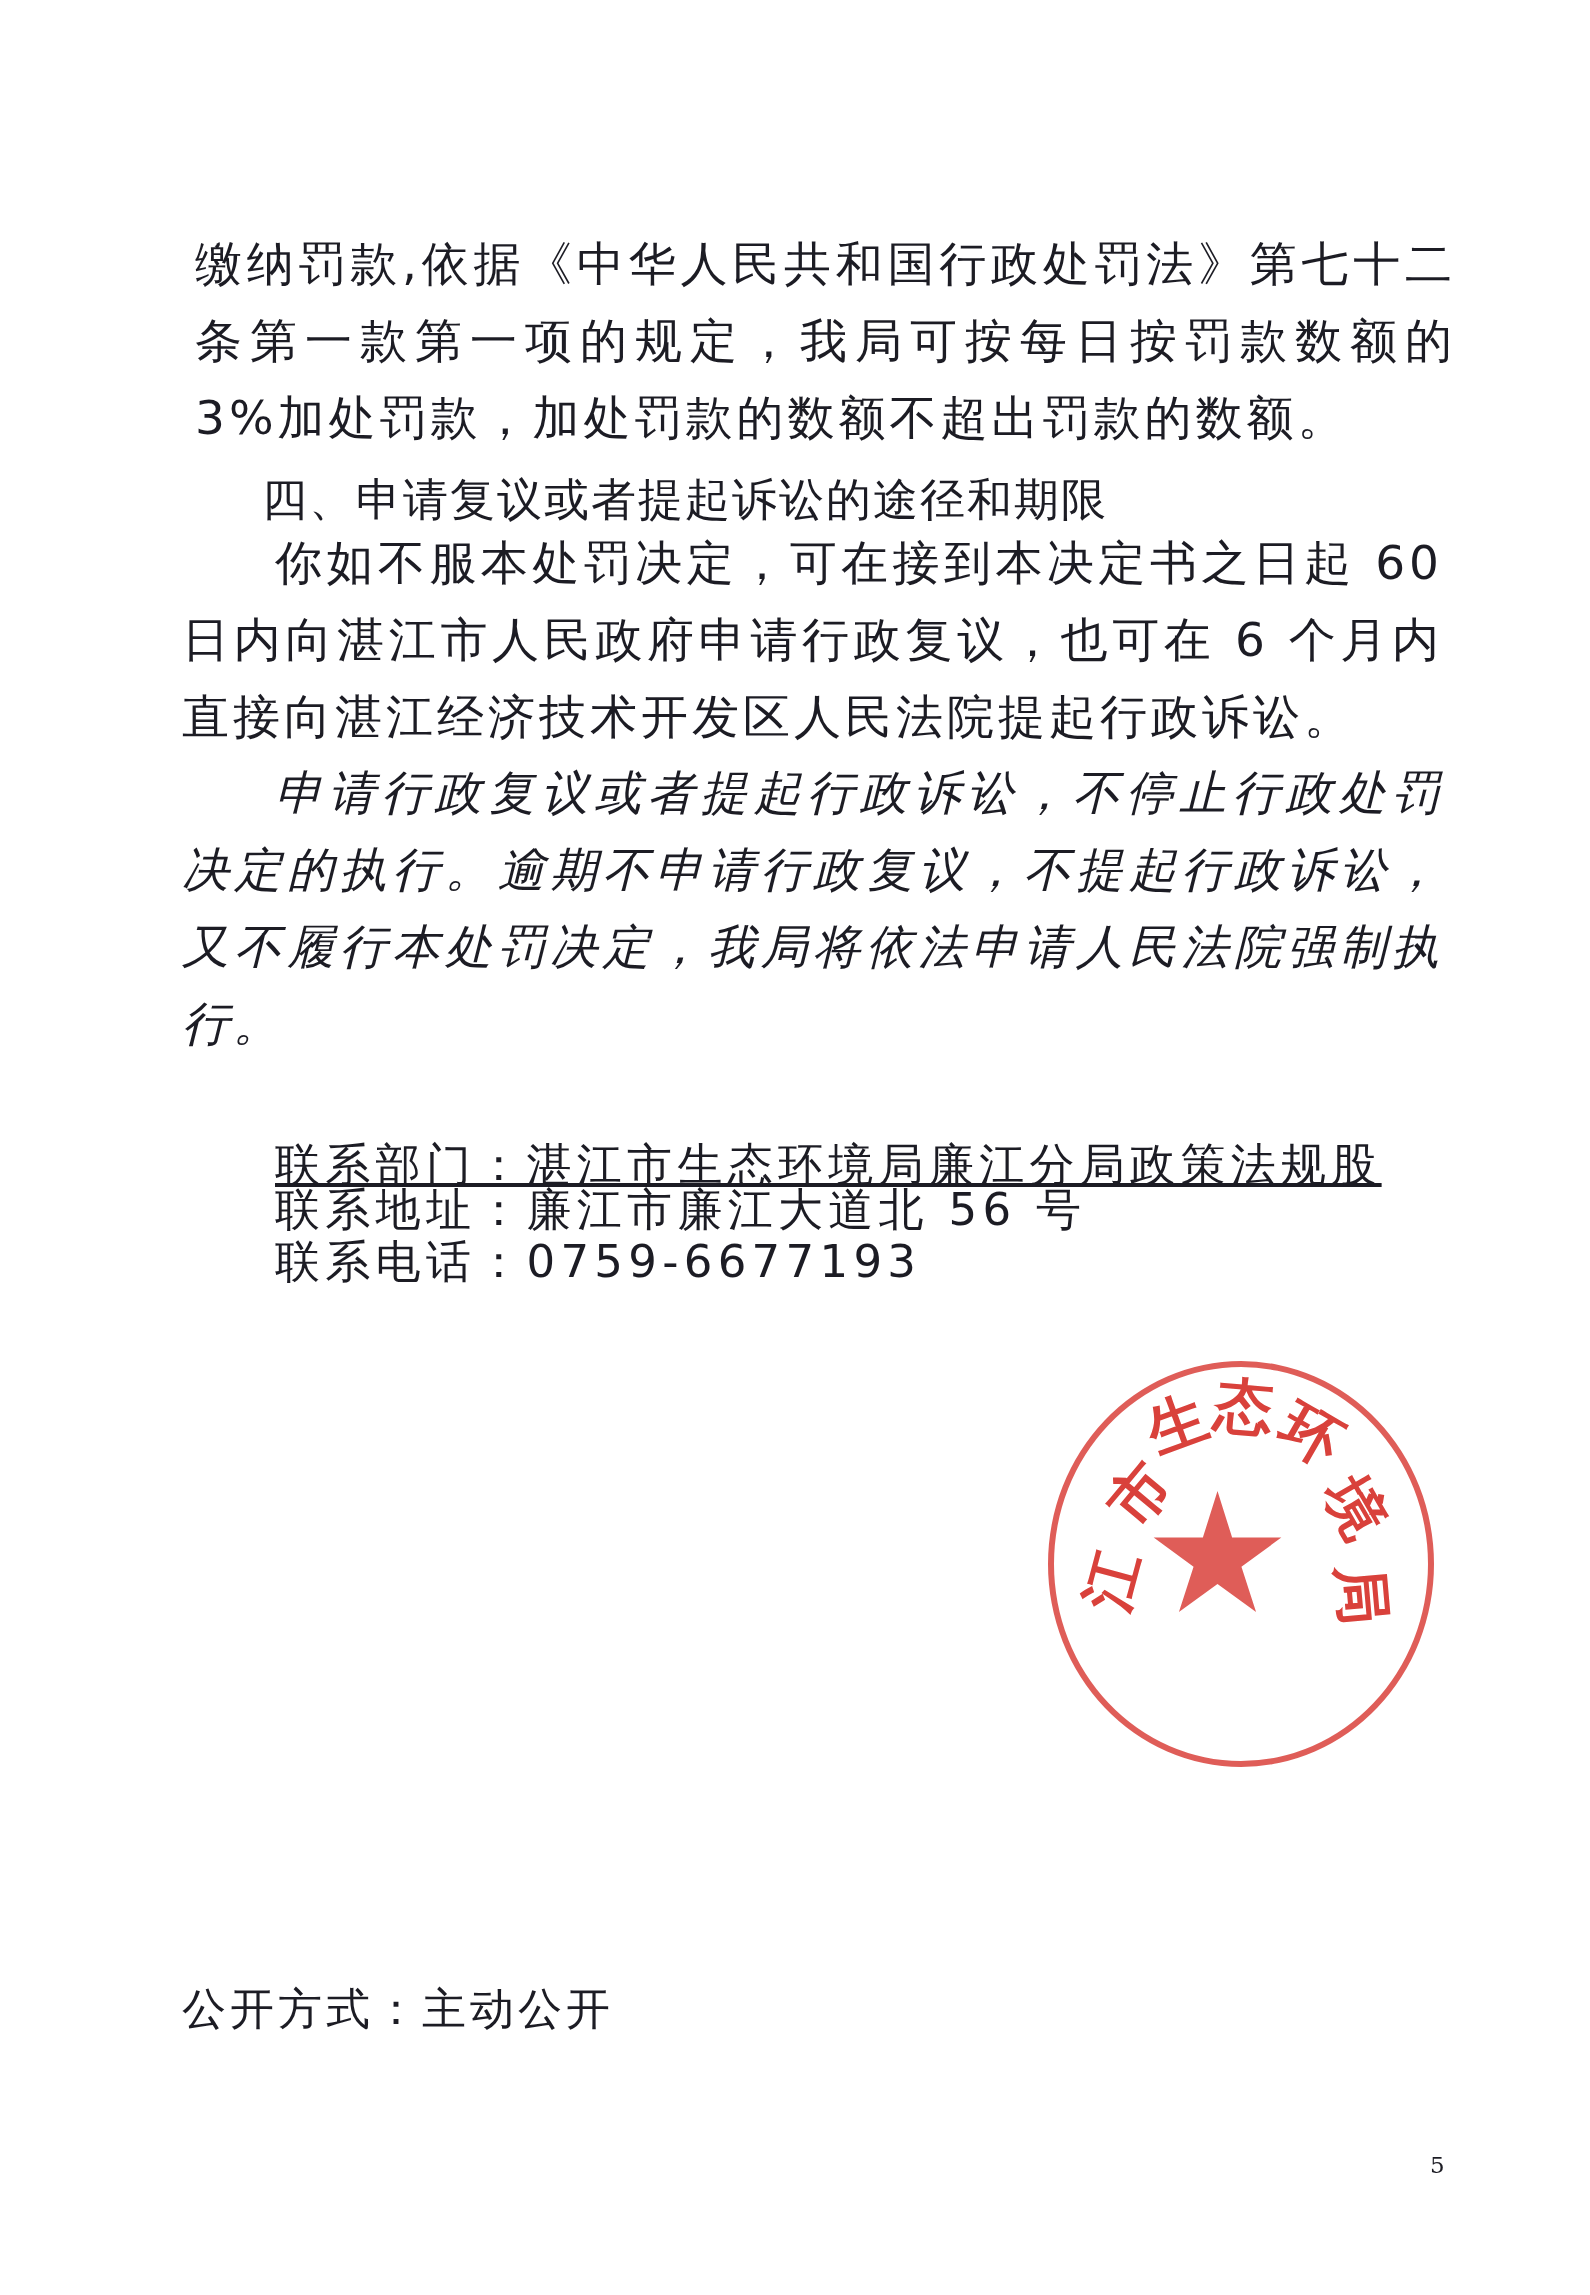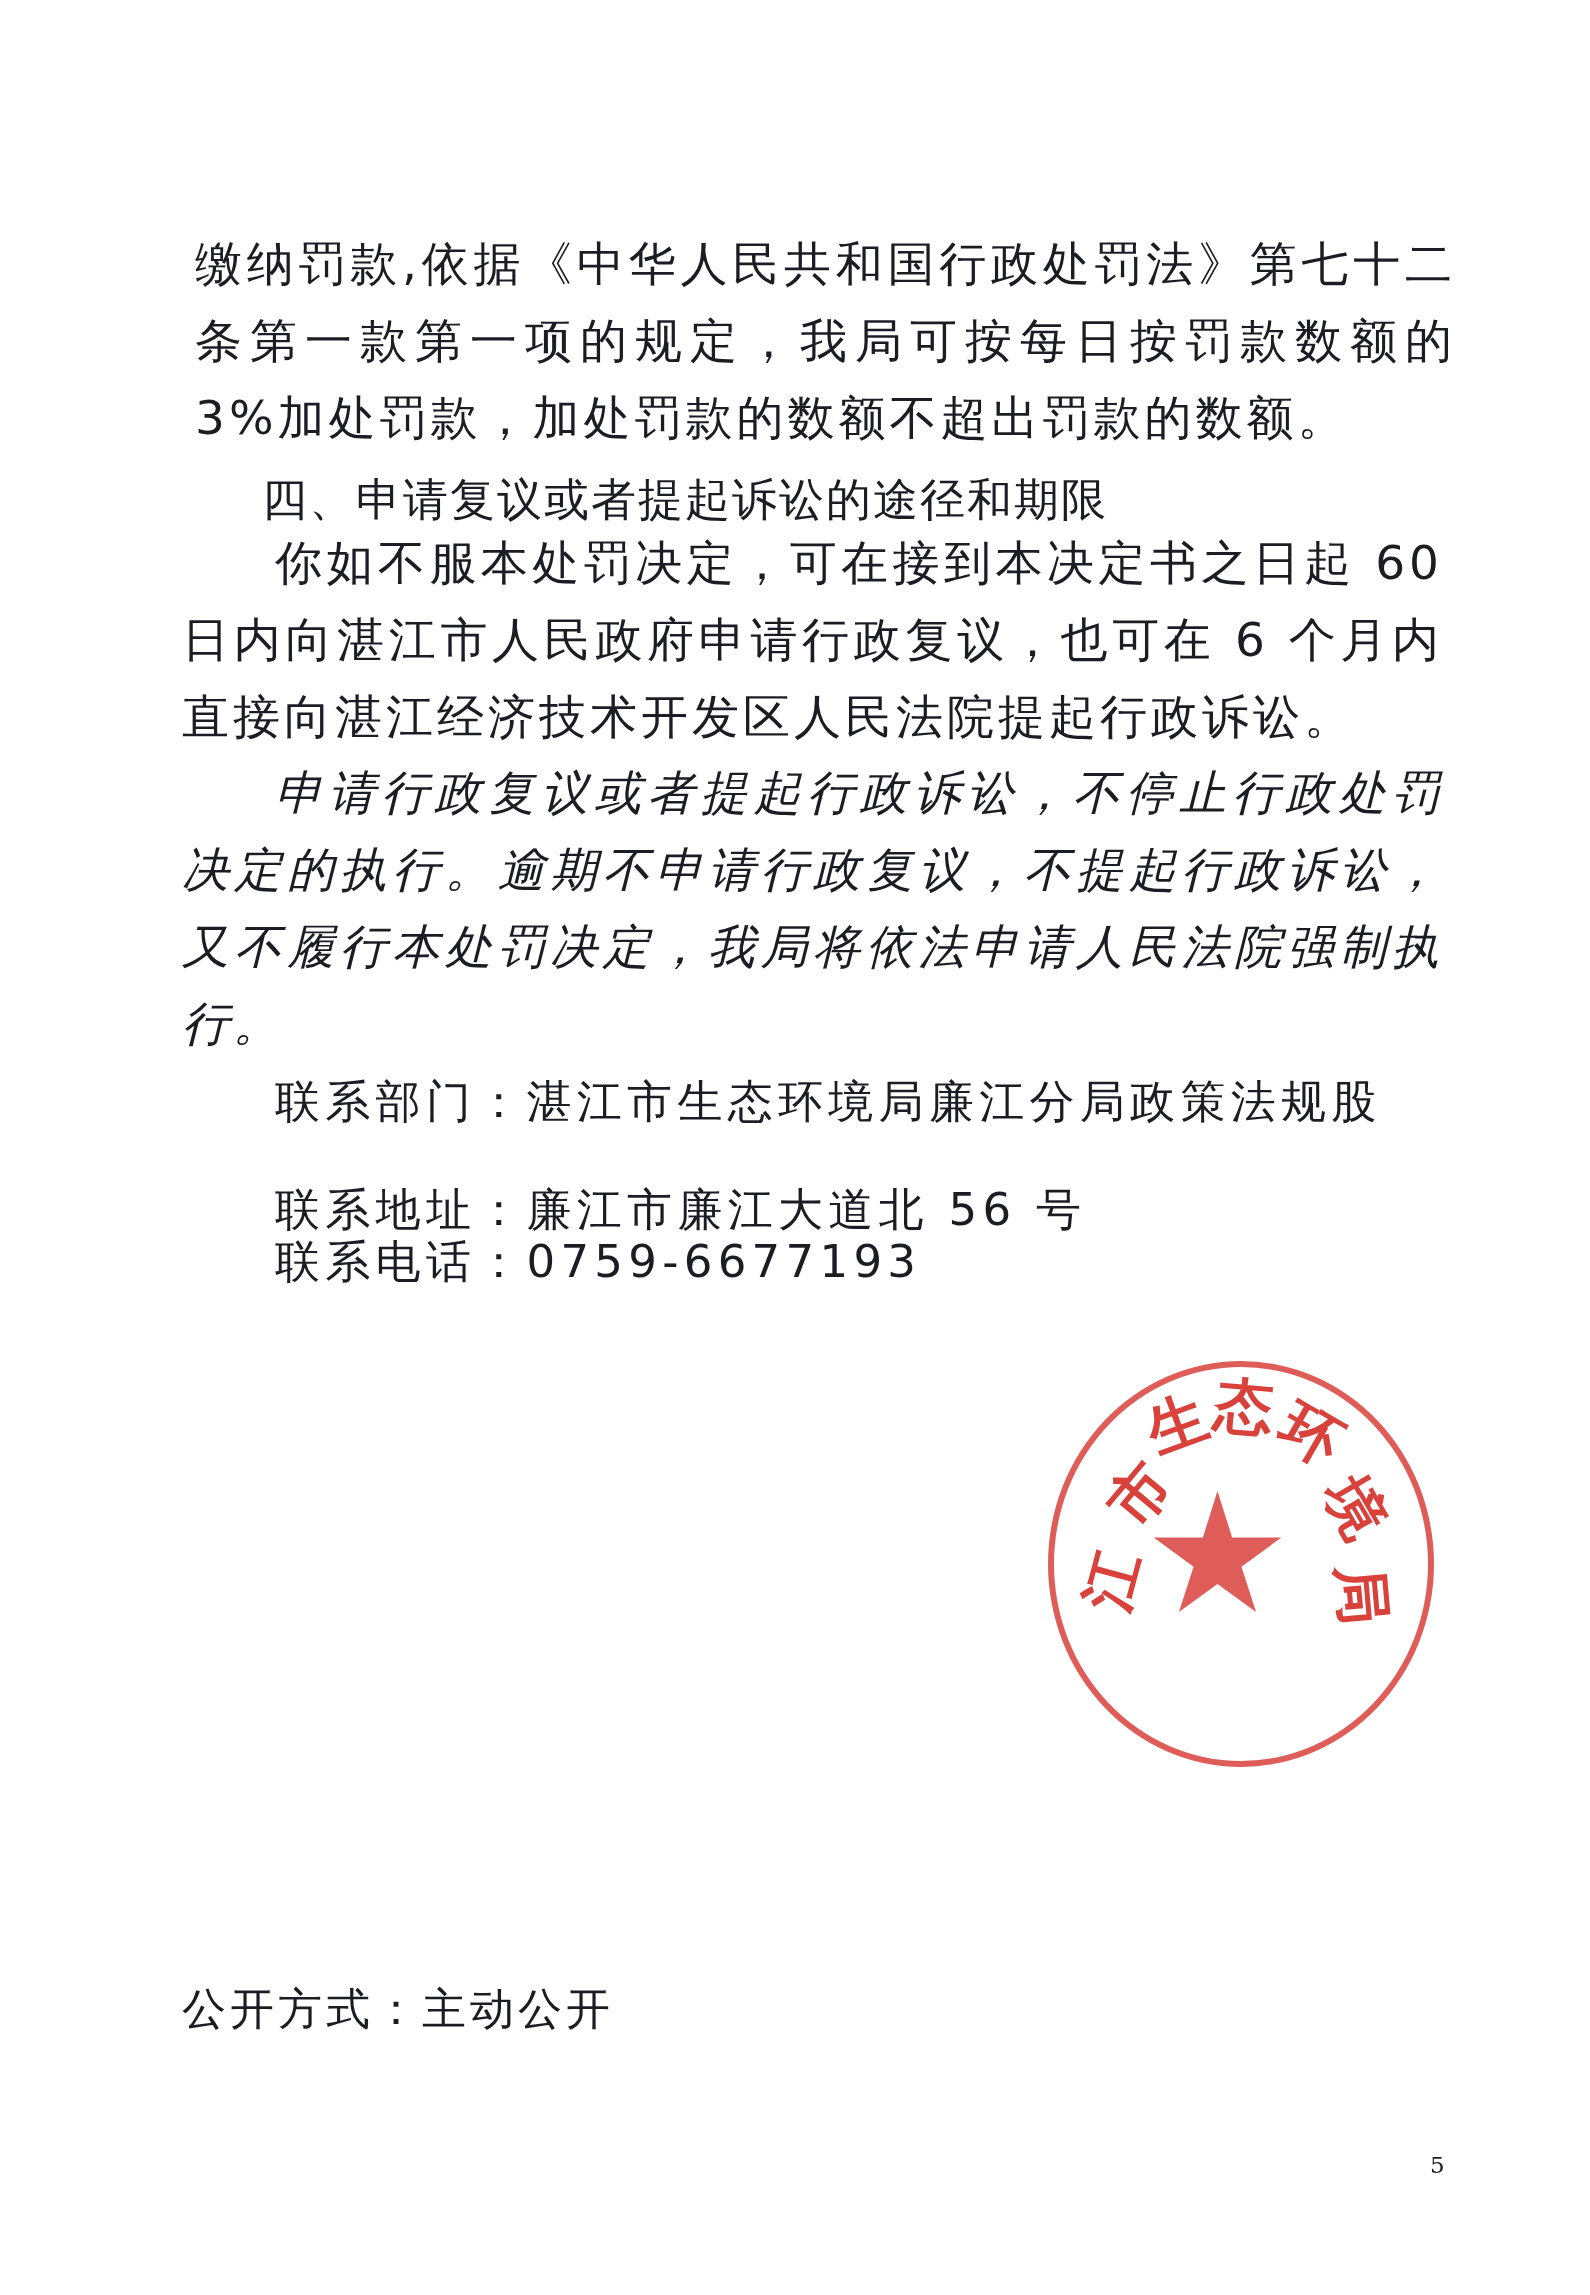--- a/index.html
+++ b/index.html
@@ -41,21 +41,21 @@
 <div class="page">
 
   <p class="para" style="top:212px; margin:13px;">缴纳罚款,依据《中华人民共和国行政处罚法》第七十二条第一款第一项的规定，我局可按每日按罚款数额的 3%加处罚款，加处罚款的数额不超出罚款的数额。</p>
 
   <div class="heading">四、申请复议或者提起诉讼的途径和期限</div>
 
   <p class="para indent" style="top:524px; margin:0;">你如不服本处罚决定，可在接到本决定书之日起 60 日内向湛江市人民政府申请行政复议，也可在 6 个月内直接向湛江经济技术开发区人民法院提起行政诉讼。</p>
 
   <p class="para indent" style="top:754px; margin:0;font-style:italic;">申请行政复议或者提起行政诉讼，不停止行政处罚决定的执行。逾期不申请行政复议，不提起行政诉讼，又不履行本处罚决定，我局将依法申请人民法院强制执行。</p>
 
-  <div class="contact" style="top:1068px;">联系部门：湛江市生态环境局廉江分局政策法规股</div>
+  <div class="contact" style="top:1131px;text-decoration:underline;">联系部门：湛江市生态环境局廉江分局政策法规股</div>
   <div class="contact" style="top:1148px;margin-top:28px;">联系地址：廉江市廉江大道北 56 号</div>
   <div class="contact" style="top:1228px;">联系电话：0759-6677193</div>
 
   <div class="seal"></div>
   <div class="star"></div>
   <span class="seal-text" style="left:1084px; top:1541px; transform:rotate(-75deg);">江</span>
   <span class="seal-text" style="left:1111px; top:1455px; transform:rotate(-50deg);">市</span>
   <span class="seal-text" style="left:1148px; top:1385px; transform:rotate(-20deg);">生</span>
   <span class="seal-text" style="left:1214px; top:1368px; transform:rotate(5deg);">态</span>
   <span class="seal-text" style="left:1281px; top:1395px; transform:rotate(30deg);">环</span>

